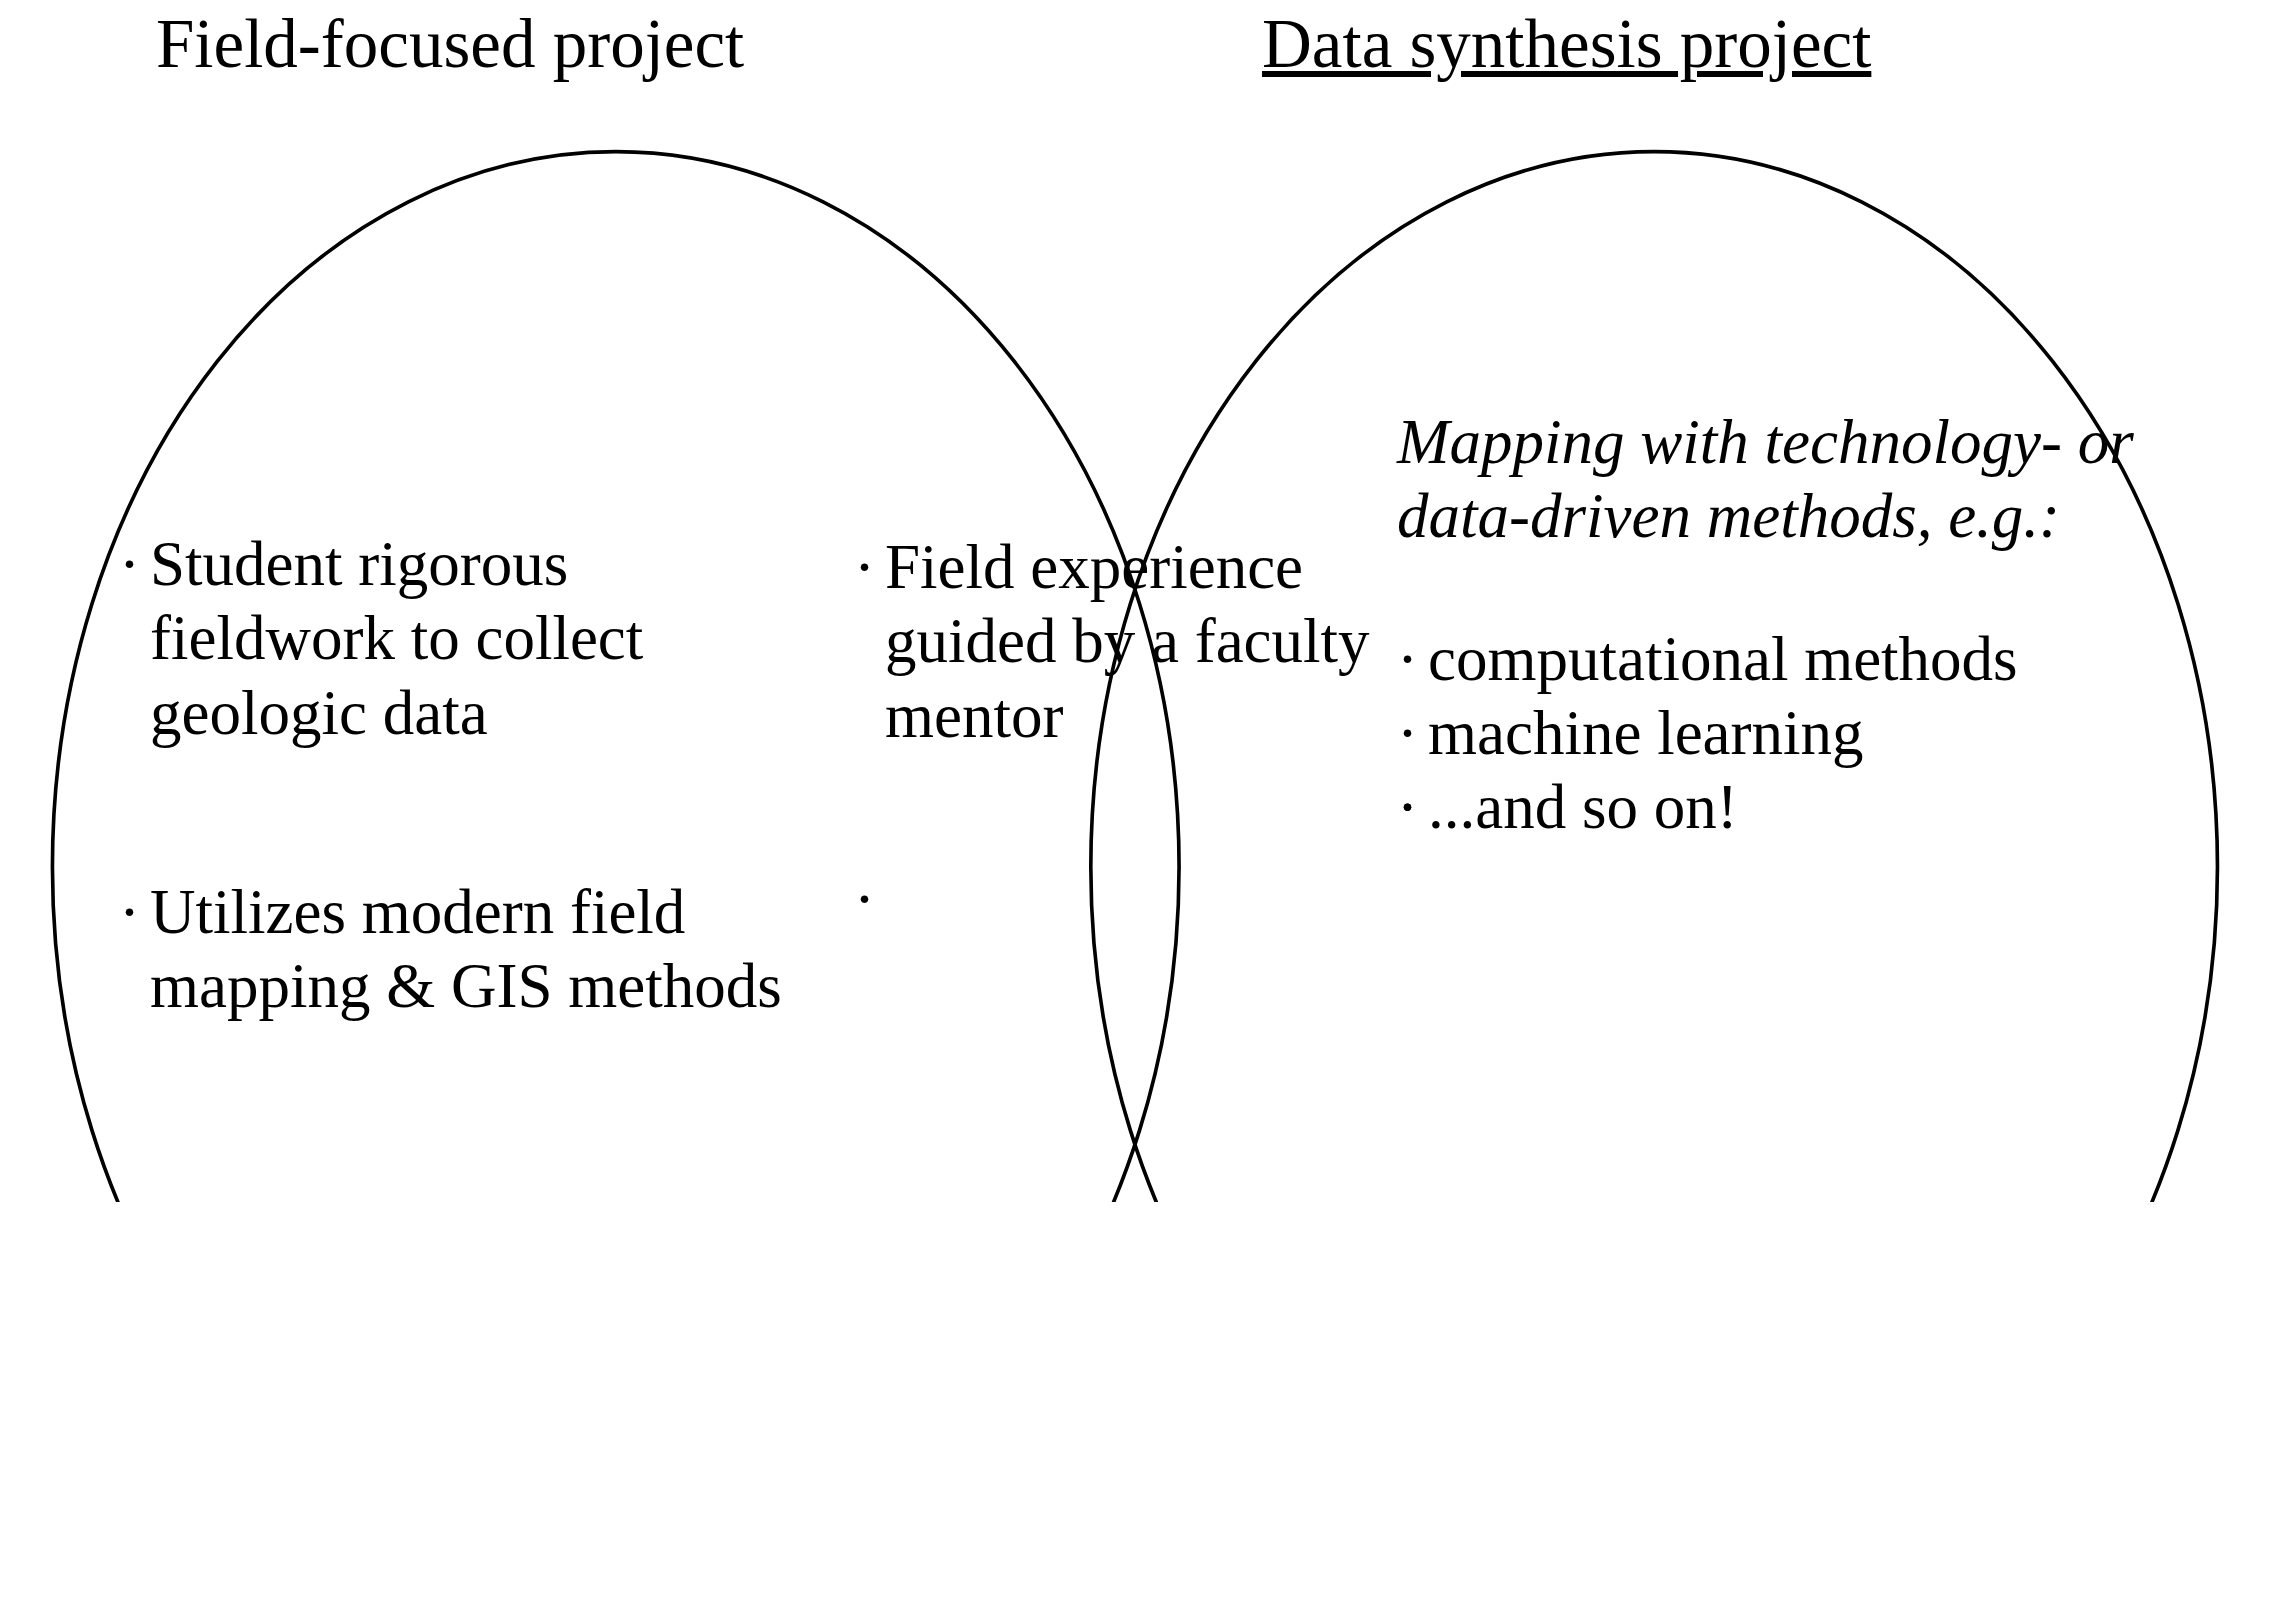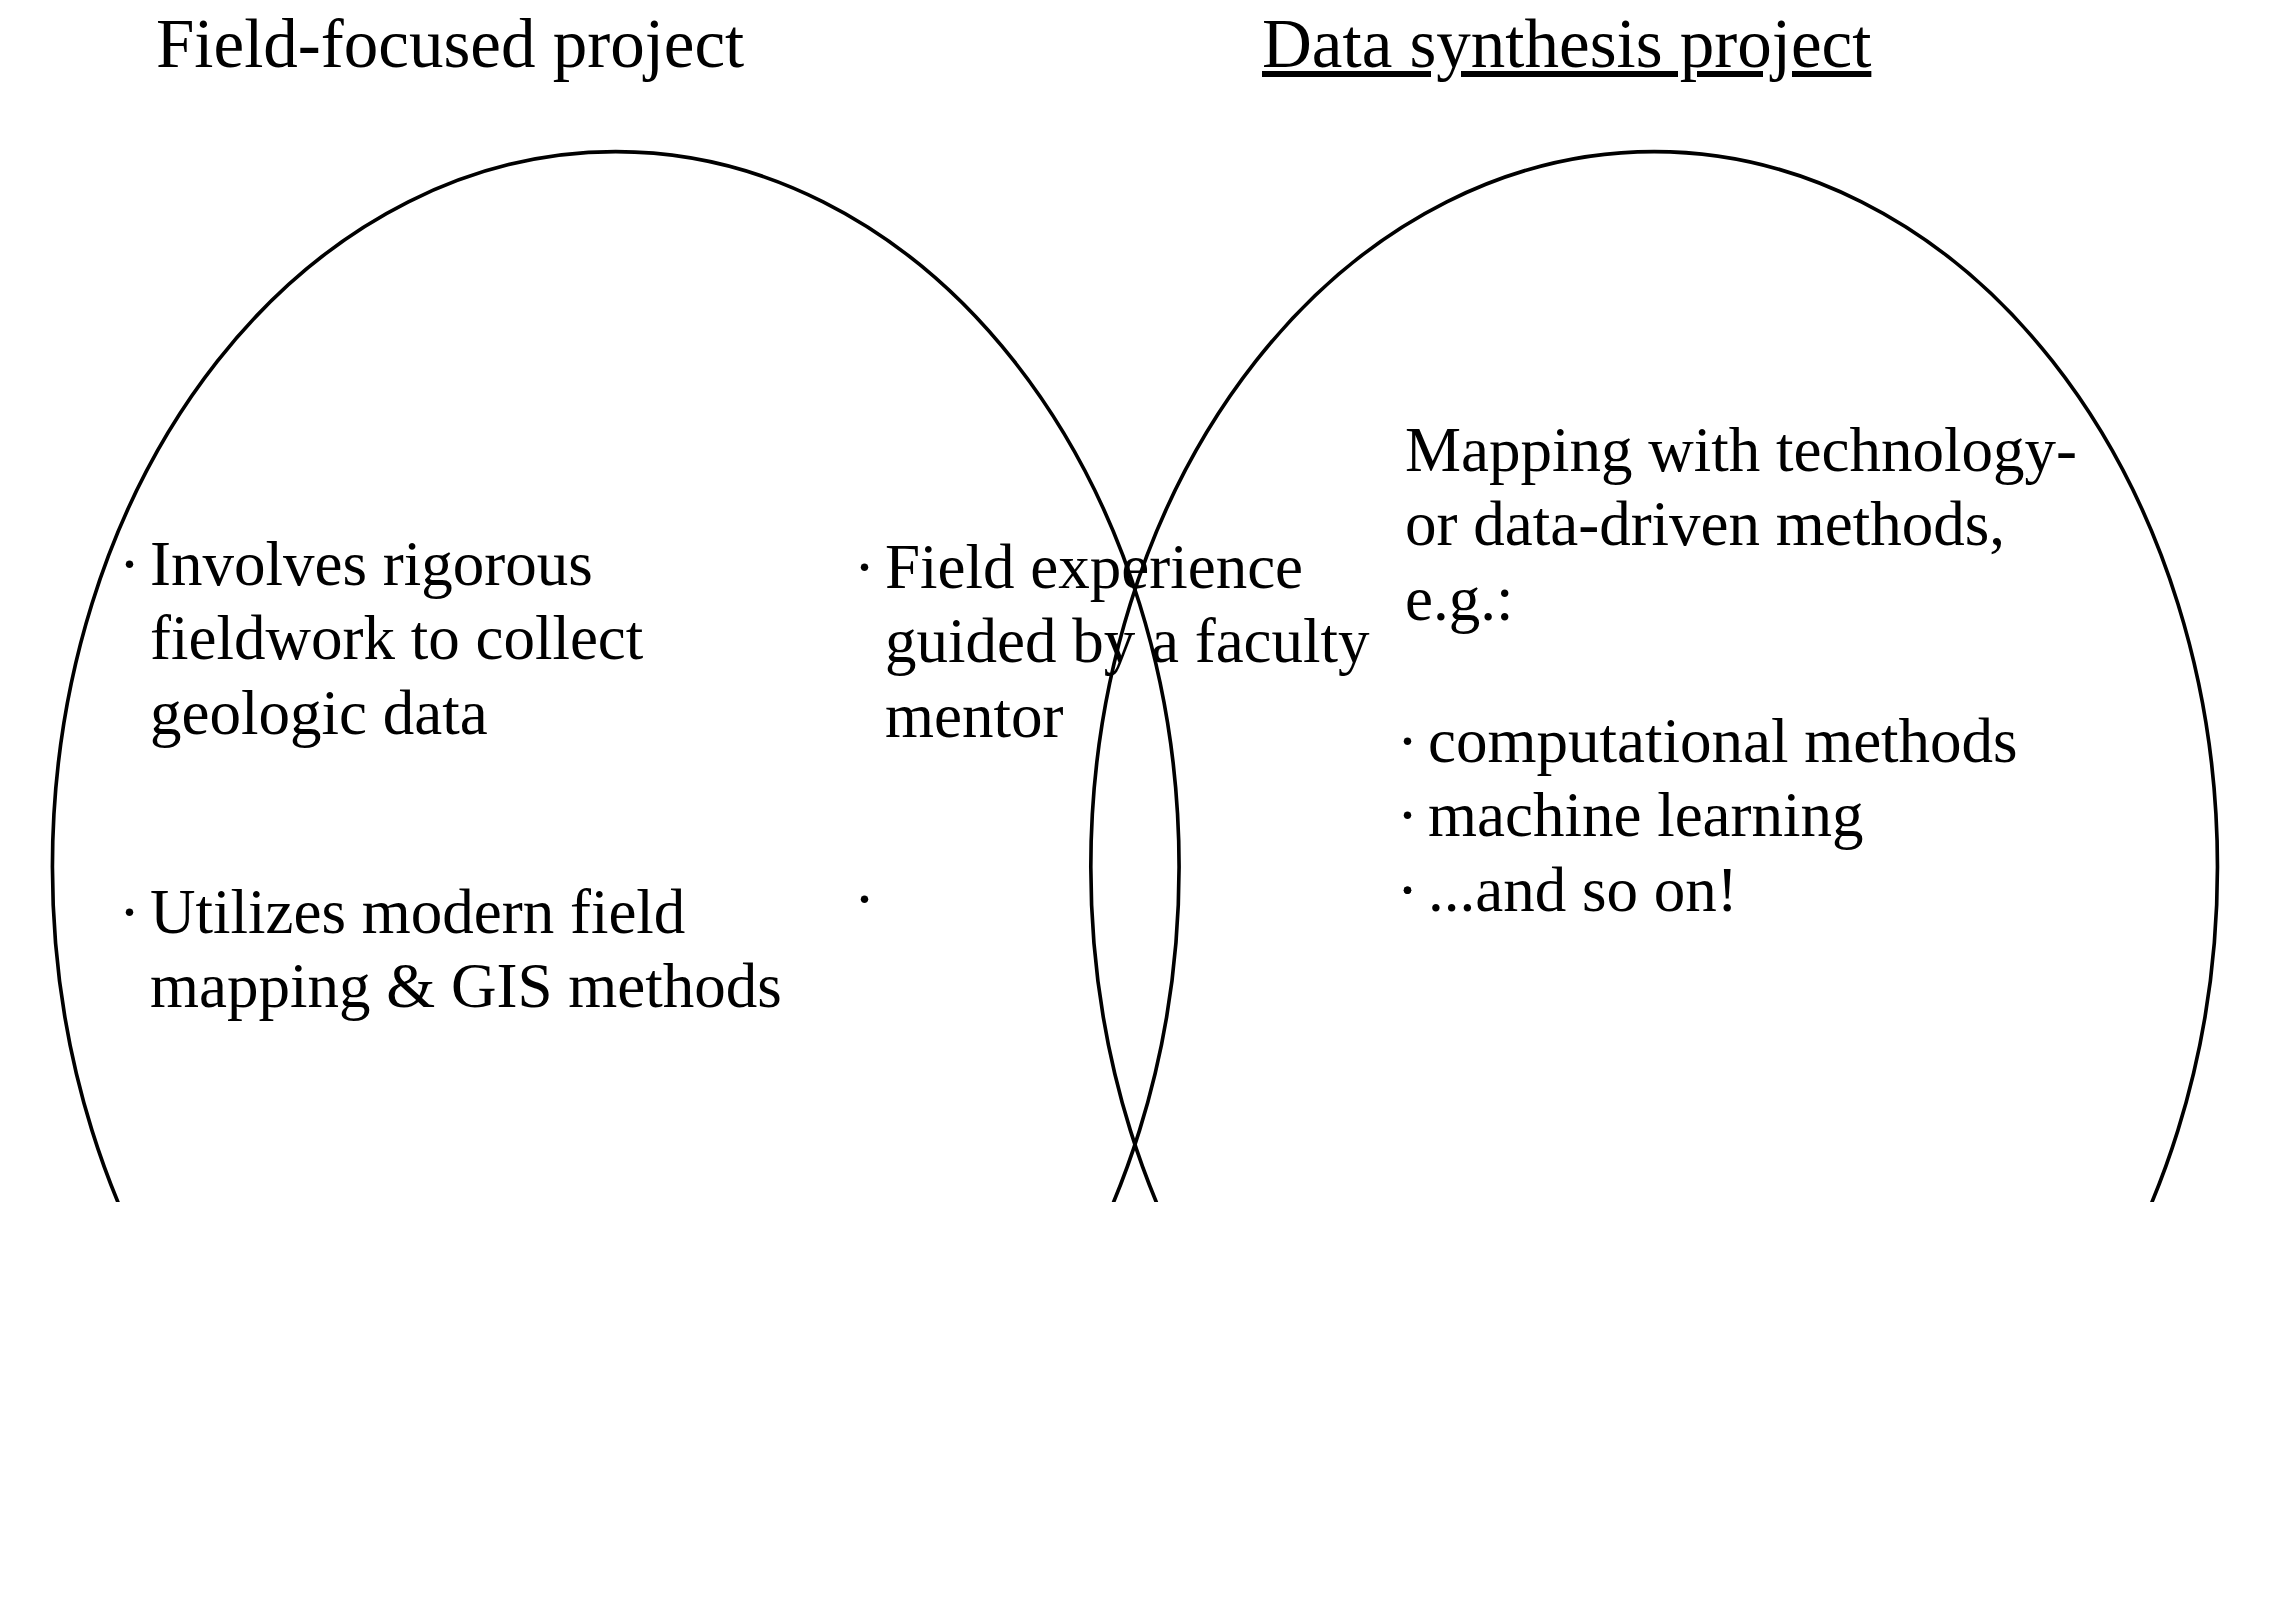--- a/index.html
+++ b/index.html
@@ -52,21 +52,22 @@
   }
   .bullet-item .dot {
     position: absolute;
     left: 0;
     top: 0;
     width: 31px;
     text-align: left;
   }
   .plain-para {
     position: relative;
-    margin: 8px;
+    margin: 0;
+    font-style: italic;
   }
 
   #left-block {
     left: 119px;
     top: 527px;
     width: 706px;
     text-align: left;
   }
   #left-block .bullet-item + .bullet-item { margin-top: 125px; }
 
@@ -98,21 +99,21 @@
   <div class="title" id="title-right">Data synthesis project</div>
 
   <svg id="venn-svg" viewBox="0 0 4376 3126" xmlns="http://www.w3.org/2000/svg">
     <ellipse cx="1185" cy="1670" rx="1085" ry="1378" fill="none" stroke="#000000" stroke-width="7"></ellipse>
     <ellipse cx="3185" cy="1670" rx="1085" ry="1378" fill="none" stroke="#000000" stroke-width="7"></ellipse>
   </svg>
 
   <div class="block" id="left-block">
     <div class="bullet-item">
       <span class="dot">·</span>
-      <span>Involves rigorous fieldwork to collect geologic data</span>
+      <span>Student rigorous fieldwork to collect geologic data</span>
     </div>
     <div class="bullet-item">
       <span class="dot">·</span>
       <span>Utilizes modern field mapping &amp; GIS methods</span>
     </div>
   </div>
 
   <div class="block" id="center-block">
     <div class="bullet-item">
       <span class="dot">·</span>

